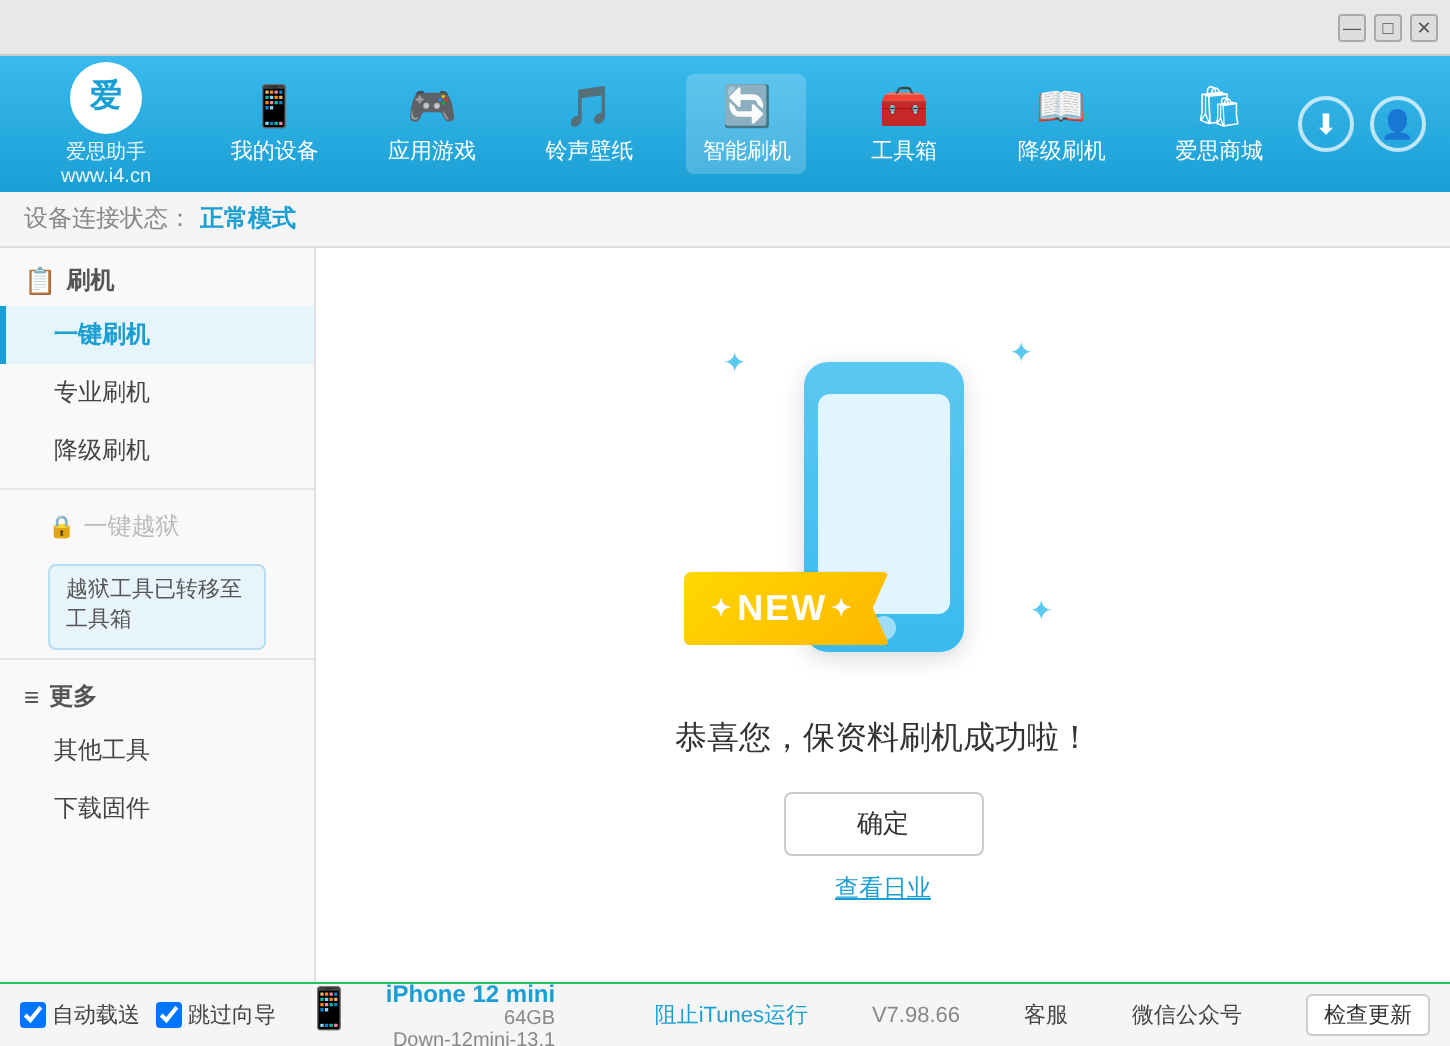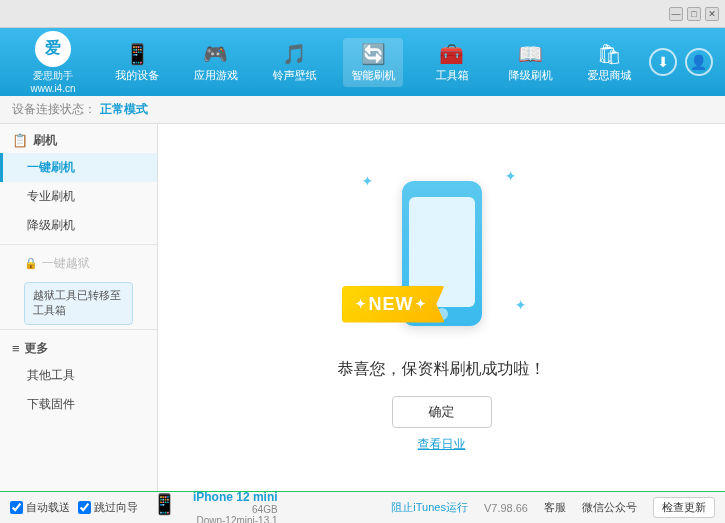--- a/index.html
+++ b/index.html
@@ -350,21 +350,21 @@
       color: #1a9fd4;
     }
     .device-detail {
       font-size: 10px;
       color: #888;
       text-align: right;
     }
     .bottom-right {
       display: flex;
       align-items: center;
-      gap: 16px;
+      gap: 32px;
       font-size: 11px;
       color: #666;
     }
     .bottom-version { color: #888; }
     .bottom-link {
       color: #444;
       cursor: pointer;
     }
     .update-btn {
       background: white;

